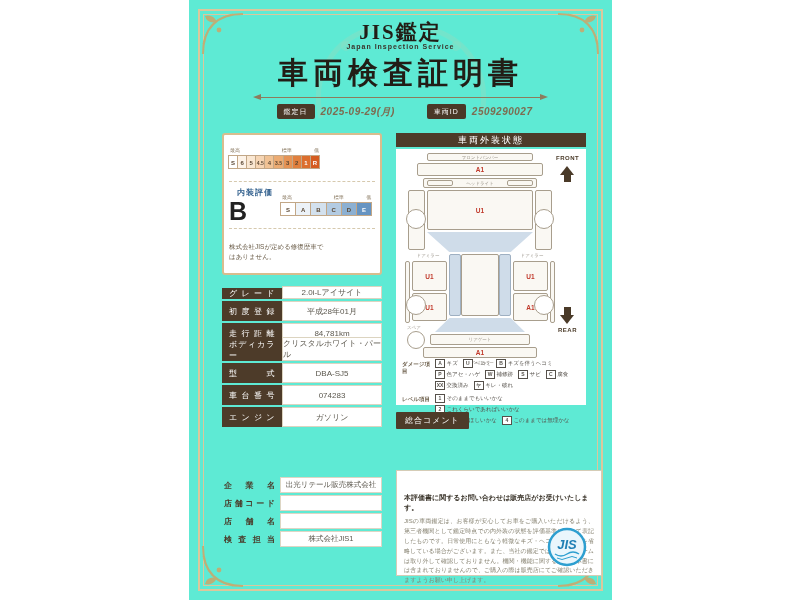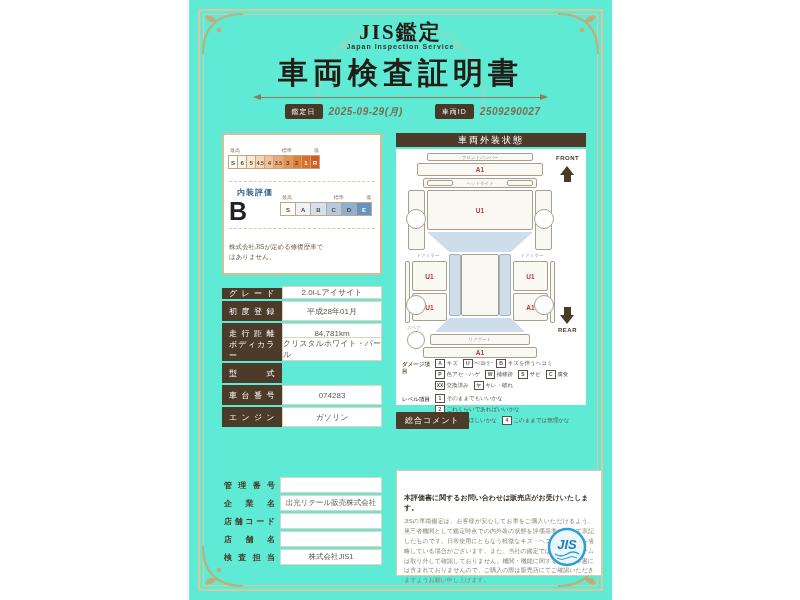--- a/index.html
+++ b/index.html
@@ -20,21 +20,21 @@
   .brand-sub{position:absolute;top:43px;left:0;width:100%;text-align:center;
     font-size:7px;font-weight:bold;letter-spacing:1px;color:#3a332a;}
   .doc-title{position:absolute;top:53px;left:0;width:100%;text-align:center;
     font-family:"Liberation Serif","DejaVu Serif",serif;font-weight:bold;font-size:30px;
     letter-spacing:5px;color:#221d16;}
   .divider{position:absolute;top:97px;left:72px;width:279px;height:1px;background:#8d7c5d;}
   .divider::before,.divider::after{content:'';position:absolute;top:-3px;border-top:3.5px solid transparent;
     border-bottom:3.5px solid transparent;}
   .divider::before{left:-8px;border-right:8px solid #8d7c5d;}
   .divider::after{right:-8px;border-left:8px solid #8d7c5d;}
-  .badges{position:absolute;top:104px;left:12px;width:100%;display:flex;justify-content:center;gap:32px;}
+  .badges{position:absolute;top:104px;left:4px;width:100%;display:flex;justify-content:center;gap:32px;}
   .badge{display:flex;align-items:center;gap:6px;}
   .badge .tag{background:#4a3827;color:#fff;font-size:7px;padding:2.5px 7px;border-radius:2px;letter-spacing:1px;}
   .badge .val{color:#7d6c51;font-size:10px;font-weight:bold;font-style:italic;letter-spacing:.5px;}
 
   
   .evalbox{position:absolute;left:33px;top:133px;width:160px;height:142px;background:#fff;
     border:2px solid #d8bd8e;border-radius:3px;padding:0 5px;box-sizing:border-box;}
   .esec{display:flex;align-items:center;height:46px;border-bottom:1px dashed #d6c9ae;}
   .esec:last-child{border-bottom:none;}
   .ehead{width:52px;flex:none;}
@@ -252,42 +252,37 @@
     <div class="vrow tall">
       <div class="vlabel">
           <span>ボディカラー</span>
         </div>
       <div class="vvalue">クリスタルホワイト・パール</div>
     </div>
     <div class="vrow">
       <div class="vlabel">
           <span>型式</span>
         </div>
+      <div class="vvalue">DBA-SJ5</div>
     </div>
     <div class="vrow">
       <div class="vlabel">
           <span>車台番号</span>
         </div>
       <div class="vvalue">074283</div>
     </div>
     <div class="vrow">
       <div class="vlabel">
           <span>エンジン</span>
         </div>
       <div class="vvalue">ガソリン</div>
     </div>
   </div>
 
   <div class="dtable">
-    <div class="drow">
-      <div class="dlabel">
-          <span>管理番号</span>
-        </div>
-      <div class="dvalue"></div>
-    </div>
     <div class="drow">
       <div class="dlabel">
           <span>企業名</span>
         </div>
       <div class="dvalue">出光リテール販売株式会社</div>
     </div>
     <div class="drow">
       <div class="dlabel">
           <span>店舗コード</span>
         </div>

